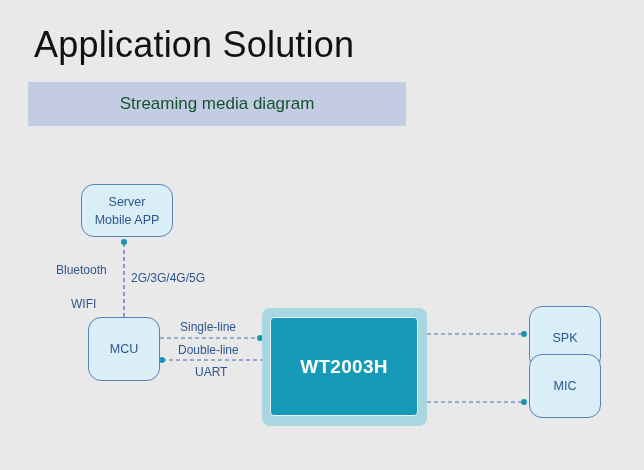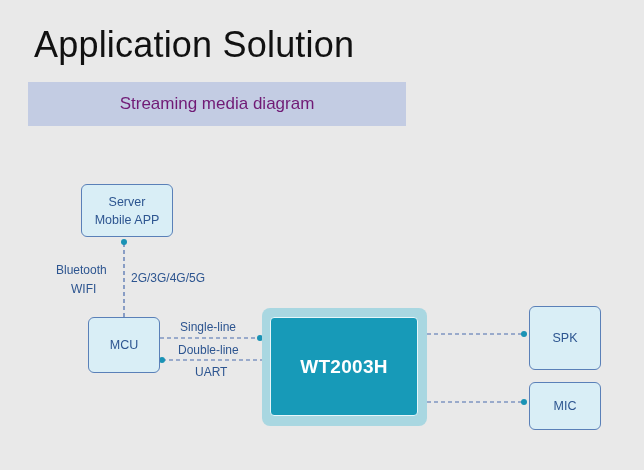--- a/index.html
+++ b/index.html
@@ -10,24 +10,24 @@
     }
     .page-title {
       position: absolute; left: 34px; top: 24px;
       font-size: 36px; color: #111; font-weight: normal; letter-spacing: 0.2px;
     }
     .banner {
       position: absolute; left: 28px; top: 82px; width: 378px; height: 44px;
       background: #c3cce3;
       display: flex; align-items: center; justify-content: center;
     }
-    .banner span { color: #701a75; font-size: 17px; }
+    .banner span { color: #14532d; font-size: 17px; }
     .node {
       position: absolute; box-sizing: border-box;
-      background: #d9eef6; border: 1.5px solid #5a80b8; border-radius: 6px;
+      background: #d9eef6; border: 1.5px solid #5a80b8; border-radius: 13px;
       display: flex; flex-direction: column; align-items: center; justify-content: center;
       color: #2d5590; font-size: 12.5px; line-height: 18px; text-align: center;
     }
     .chip-outer {
       position: absolute; left: 262px; top: 308px; width: 165px; height: 118px;
       background: #a9d7e1; border-radius: 8px;
     }
     .chip-inner {
       position: absolute; left: 270px; top: 317px; width: 148px; height: 99px;
       box-sizing: border-box; background: #179ab8; border: 1.5px solid #e6f6fa; border-radius: 4px;
@@ -60,35 +60,35 @@
   <line x1="427" y1="402" x2="523" y2="402" stroke="#4a6cad" stroke-width="1.2" stroke-dasharray="4,3"></line>
   <circle cx="524" cy="402" r="3" fill="#1a93b5"></circle>
 </svg>
 
 <div class="node" style="left:81px; top:184px; width:92px; height:53px;">
   <span>Server</span>
   <span>Mobile APP</span>
 </div>
 
 <div class="lbl" style="left:56px; top:262px;">Bluetooth</div>
-<div class="lbl" style="left:71px; top:281px;">WIFI</div>
+<div class="lbl" style="left:71px; top:296px;">WIFI</div>
 <div class="lbl" style="left:131px; top:270px;text-align:center;">2G/3G/4G/5G</div>
 
-<div class="node" style="left:88px; top:317px; width:72px; height:56px;">
+<div class="node" style="left:88px; top:317px; width:72px; height:64px;">
   <span>MCU</span>
 </div>
 
 <div class="lbl" style="left:180px; top:319px;">Single-line</div>
 <div class="lbl" style="left:178px; top:342px;">Double-line</div>
 <div class="lbl" style="left:195px; top:364px;">UART</div>
 
 <div class="chip-outer"></div>
 <div class="chip-inner">
   <span>WT2003H</span>
 </div>
 
 <div class="node" style="left:529px; top:306px; width:72px; height:64px;">
   <span>SPK</span>
 </div>
 
-<div class="node" style="left:529px; top:382px; width:72px; height:48px;">
+<div class="node" style="left:529px; top:354px; width:72px; height:64px;">
   <span>MIC</span>
 </div>
 
 </body></html>

